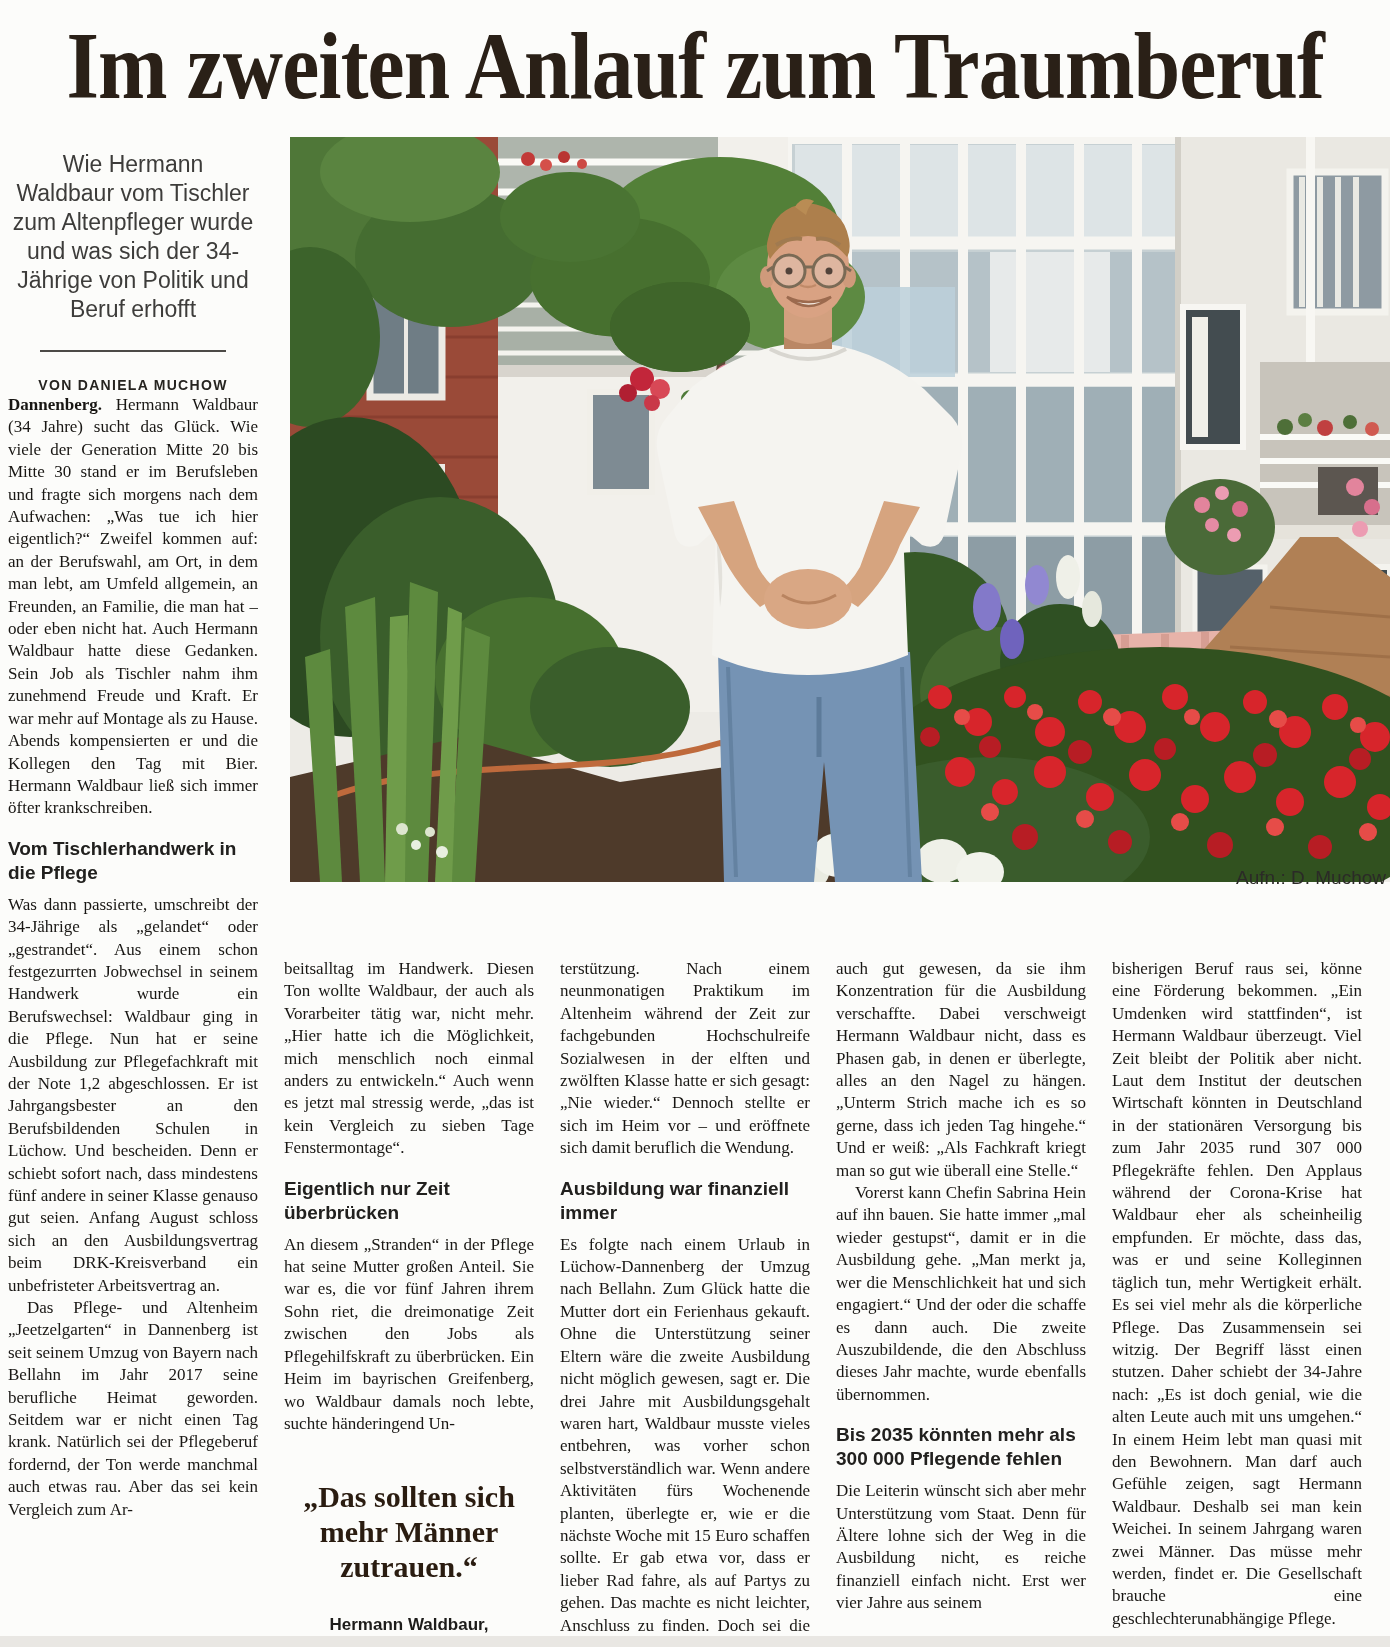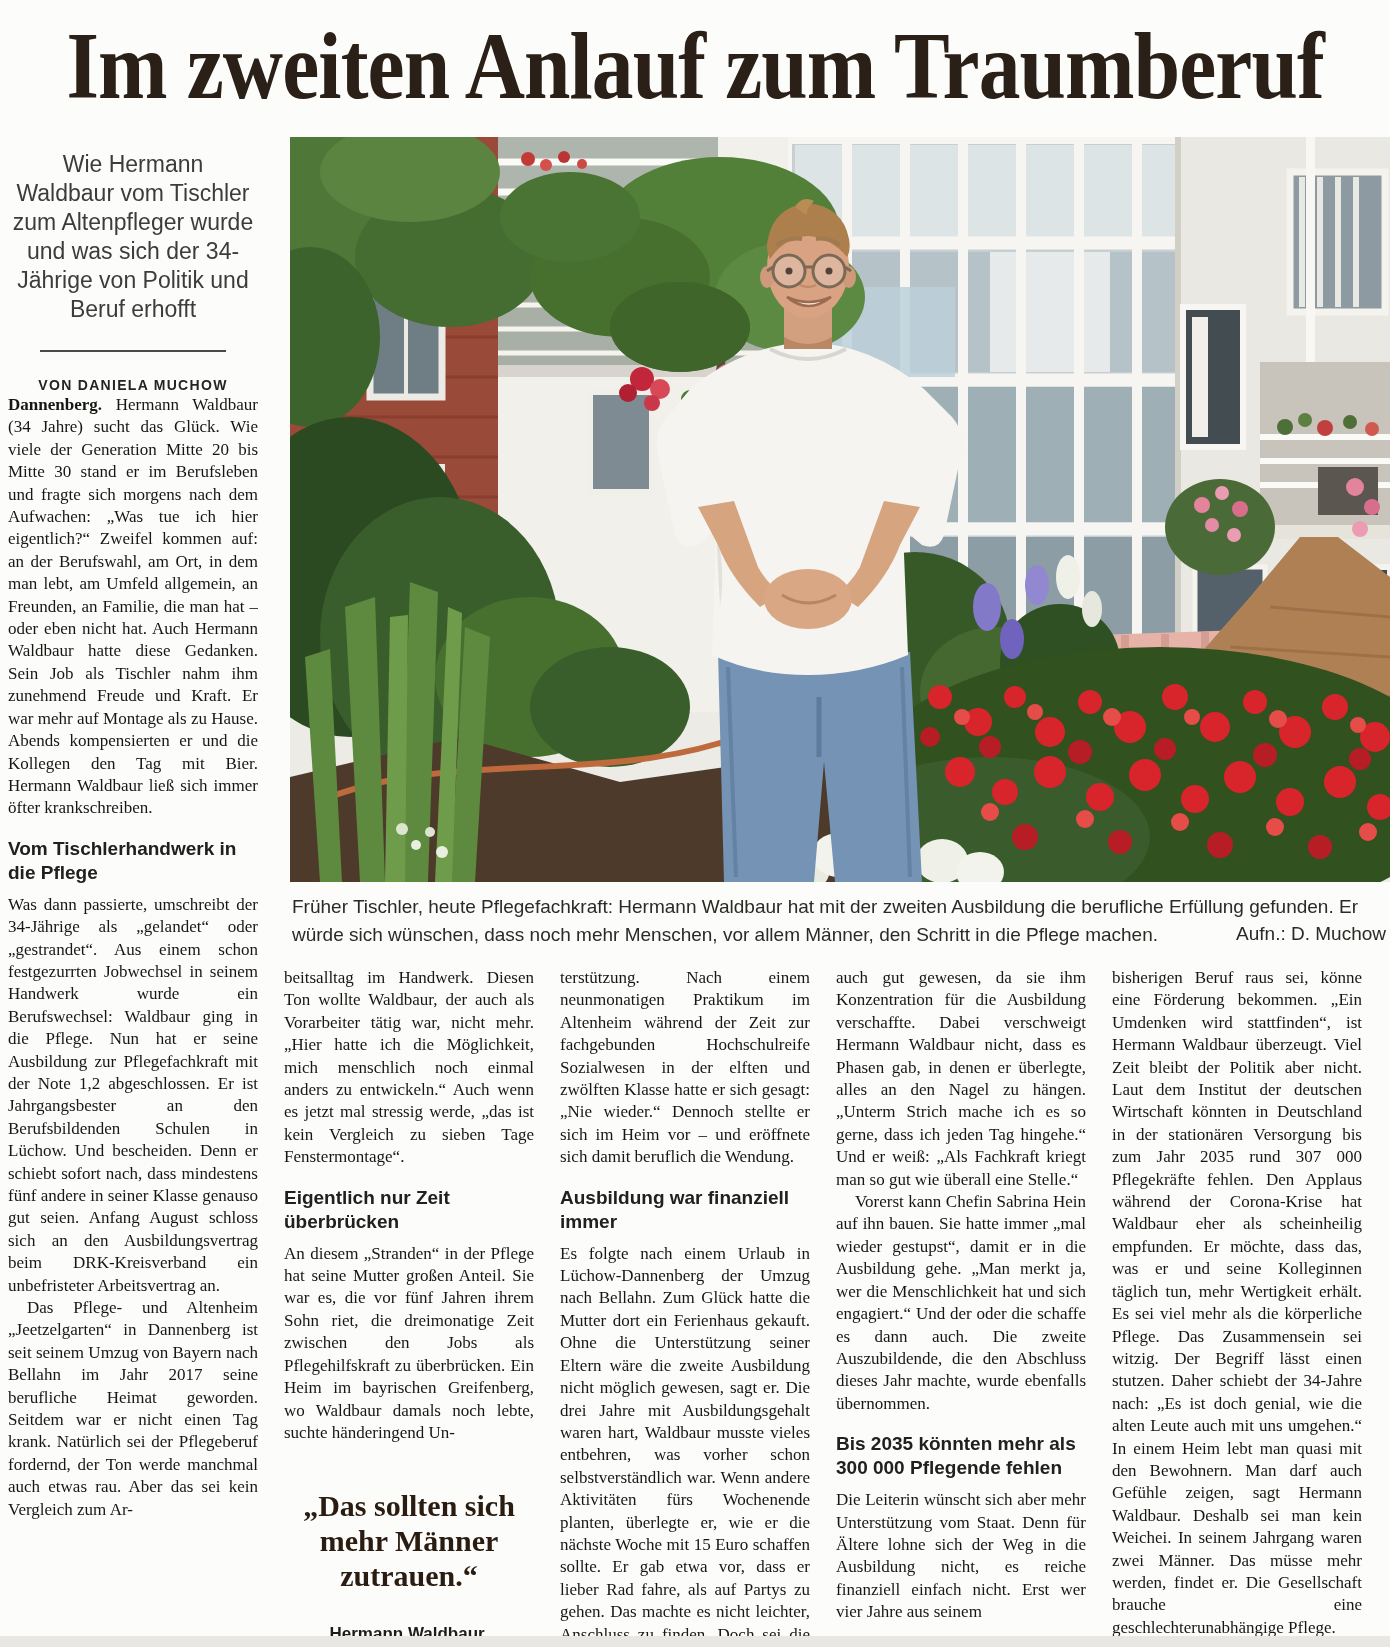--- a/index.html
+++ b/index.html
@@ -29,21 +29,21 @@
   .photo{position:absolute;left:290px;top:137px;width:1100px;height:745px;overflow:hidden;
          background:#cfd6d2;}
   .caption{position:absolute;left:292px;top:893px;width:1096px;
            font:19px/28px "Liberation Sans",sans-serif;color:#2b2a27;}
   .credit{position:absolute;right:2px;bottom:1px;}
   
   .col2{left:284px;top:958px;height:689px;overflow:hidden;}
   .col3{left:560px;top:958px;height:689px;overflow:hidden;}
   .col4{left:836px;top:958px;height:689px;overflow:hidden;}
   .col5{left:1112px;top:958px;height:689px;overflow:hidden;}
-  .col2 .first,.col3 .first,.col4 .first,.col5 .first{margin-top:9px;}
+  .col2 .first,.col3 .first,.col4 .first,.col5 .first{}
   
   .quote{margin-top:44px;font:bold 30px/35px "Liberation Serif",serif;color:#2a1c10;
          text-align:center;text-indent:0;}
   .quote-name{margin-top:30px;text-align:center;
               font:bold 17px/22px "Liberation Sans",sans-serif;color:#1d1c1a;}
   .quote-role{text-align:center;font:17px/22px "Liberation Sans",sans-serif;color:#2b2a27;}
 </style>
 </head>
 <body>
 
@@ -353,21 +353,20 @@
         <line x1="555" y1="130" x2="561" y2="134" stroke="#7a6a55" stroke-width="3"></line>
         <circle cx="499" cy="134" r="3.5" fill="#52433a"></circle>
         <circle cx="539" cy="134" r="3.5" fill="#52433a"></circle>
         <path d="M497,160 Q518,178 541,160 Q518,170 497,160 Z" fill="#f3e9df" stroke="#9c6a4e" stroke-width="2.5"></path>
         <path d="M510,148 Q518,152 526,148" stroke="#c08a68" stroke-width="2.5" fill="none"></path>
       </g>
     </svg>
   </div>
 
   <div class="caption">
-    <span>Früher Tischler, heute Pflegefachkraft: Hermann Waldbaur hat mit der zweiten Ausbildung die berufliche Erfüllung gefunden. Er würde sich wünschen, dass noch mehr Menschen, vor allem Männer, den Schritt in die Pflege machen.</span>
     <span class="credit">Aufn.: D. Muchow</span>
   </div>
 
   <div class="col col2">
     <p class="first">beitsalltag im Handwerk. Diesen Ton wollte Waldbaur, der auch als Vorarbeiter tätig war, nicht mehr. „Hier hatte ich die Möglichkeit, mich menschlich noch einmal anders zu entwickeln.“ Auch wenn es jetzt mal stressig werde, „das ist kein Vergleich zu sieben Tage Fenstermontage“.</p>
     <h3 class="subhead">Eigentlich nur Zeit überbrücken</h3>
     <p>An diesem „Stranden“ in der Pflege hat seine Mutter großen Anteil. Sie war es, die vor fünf Jahren ihrem Sohn riet, die dreimonatige Zeit zwischen den Jobs als Pflegehilfskraft zu überbrücken. Ein Heim im bayrischen Greifenberg, wo Waldbaur damals noch lebte, suchte händeringend Un-</p>
     <div class="quote">„Das sollten sich mehr Männer zutrauen.“</div>
     <div class="quote-name">Hermann Waldbaur,</div>
     <div class="quote-role">Pflegefachkraft</div>

